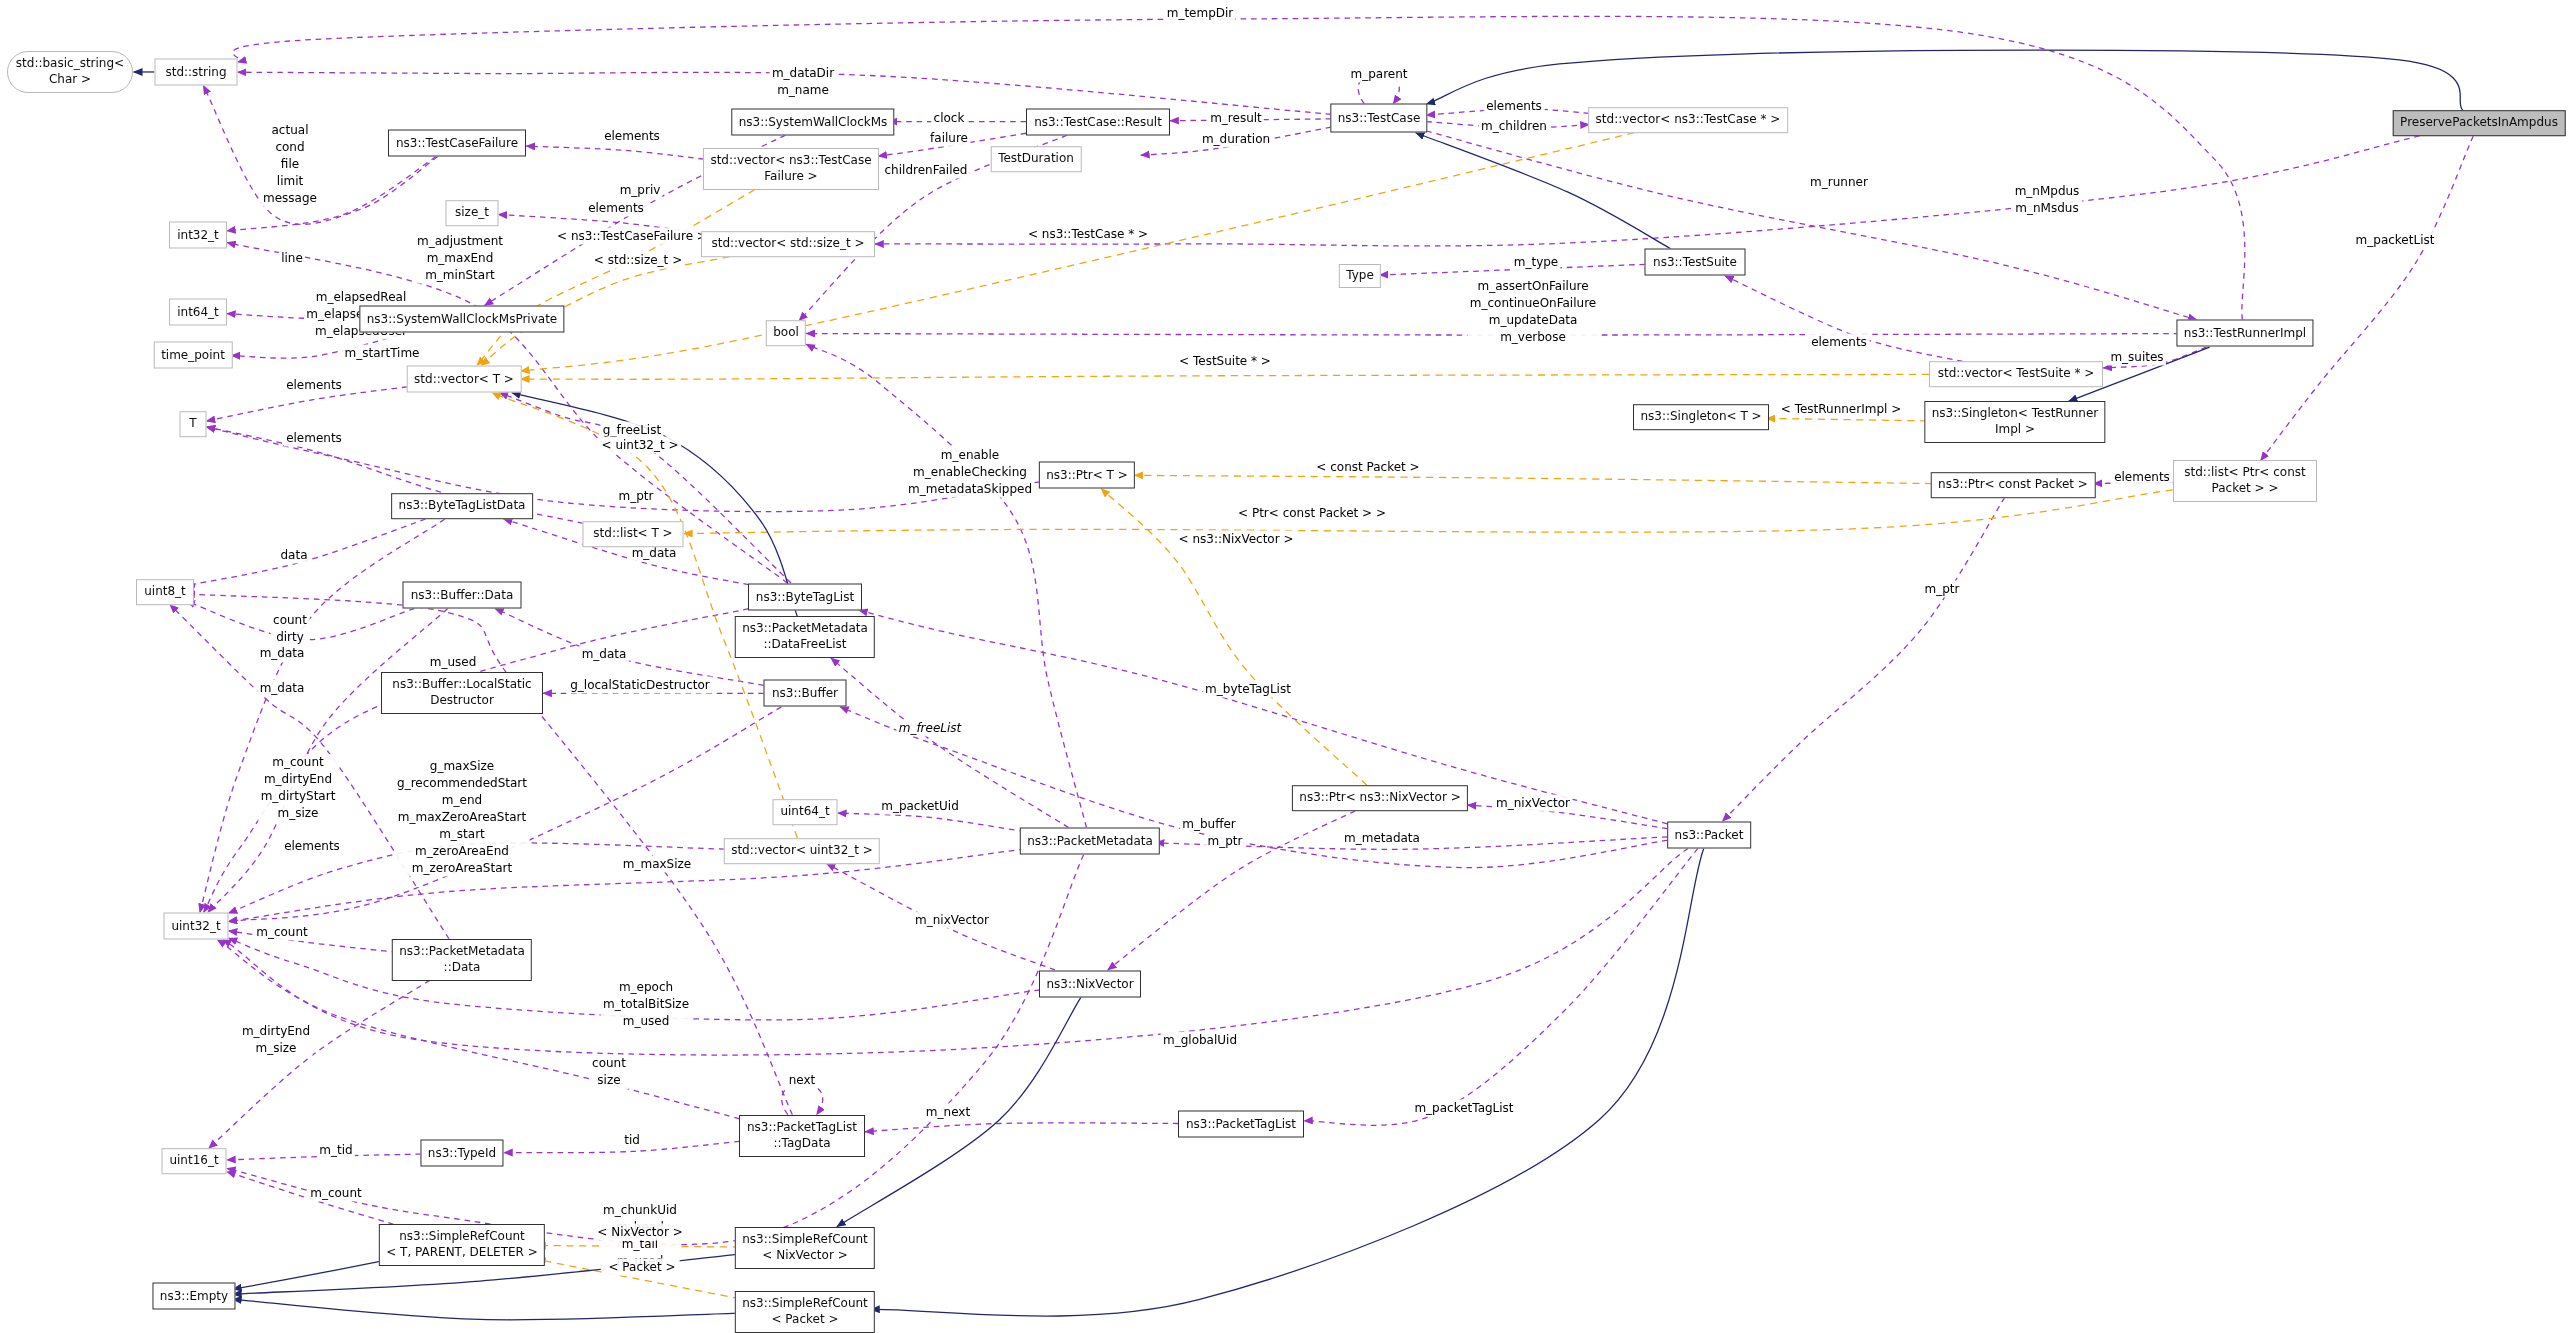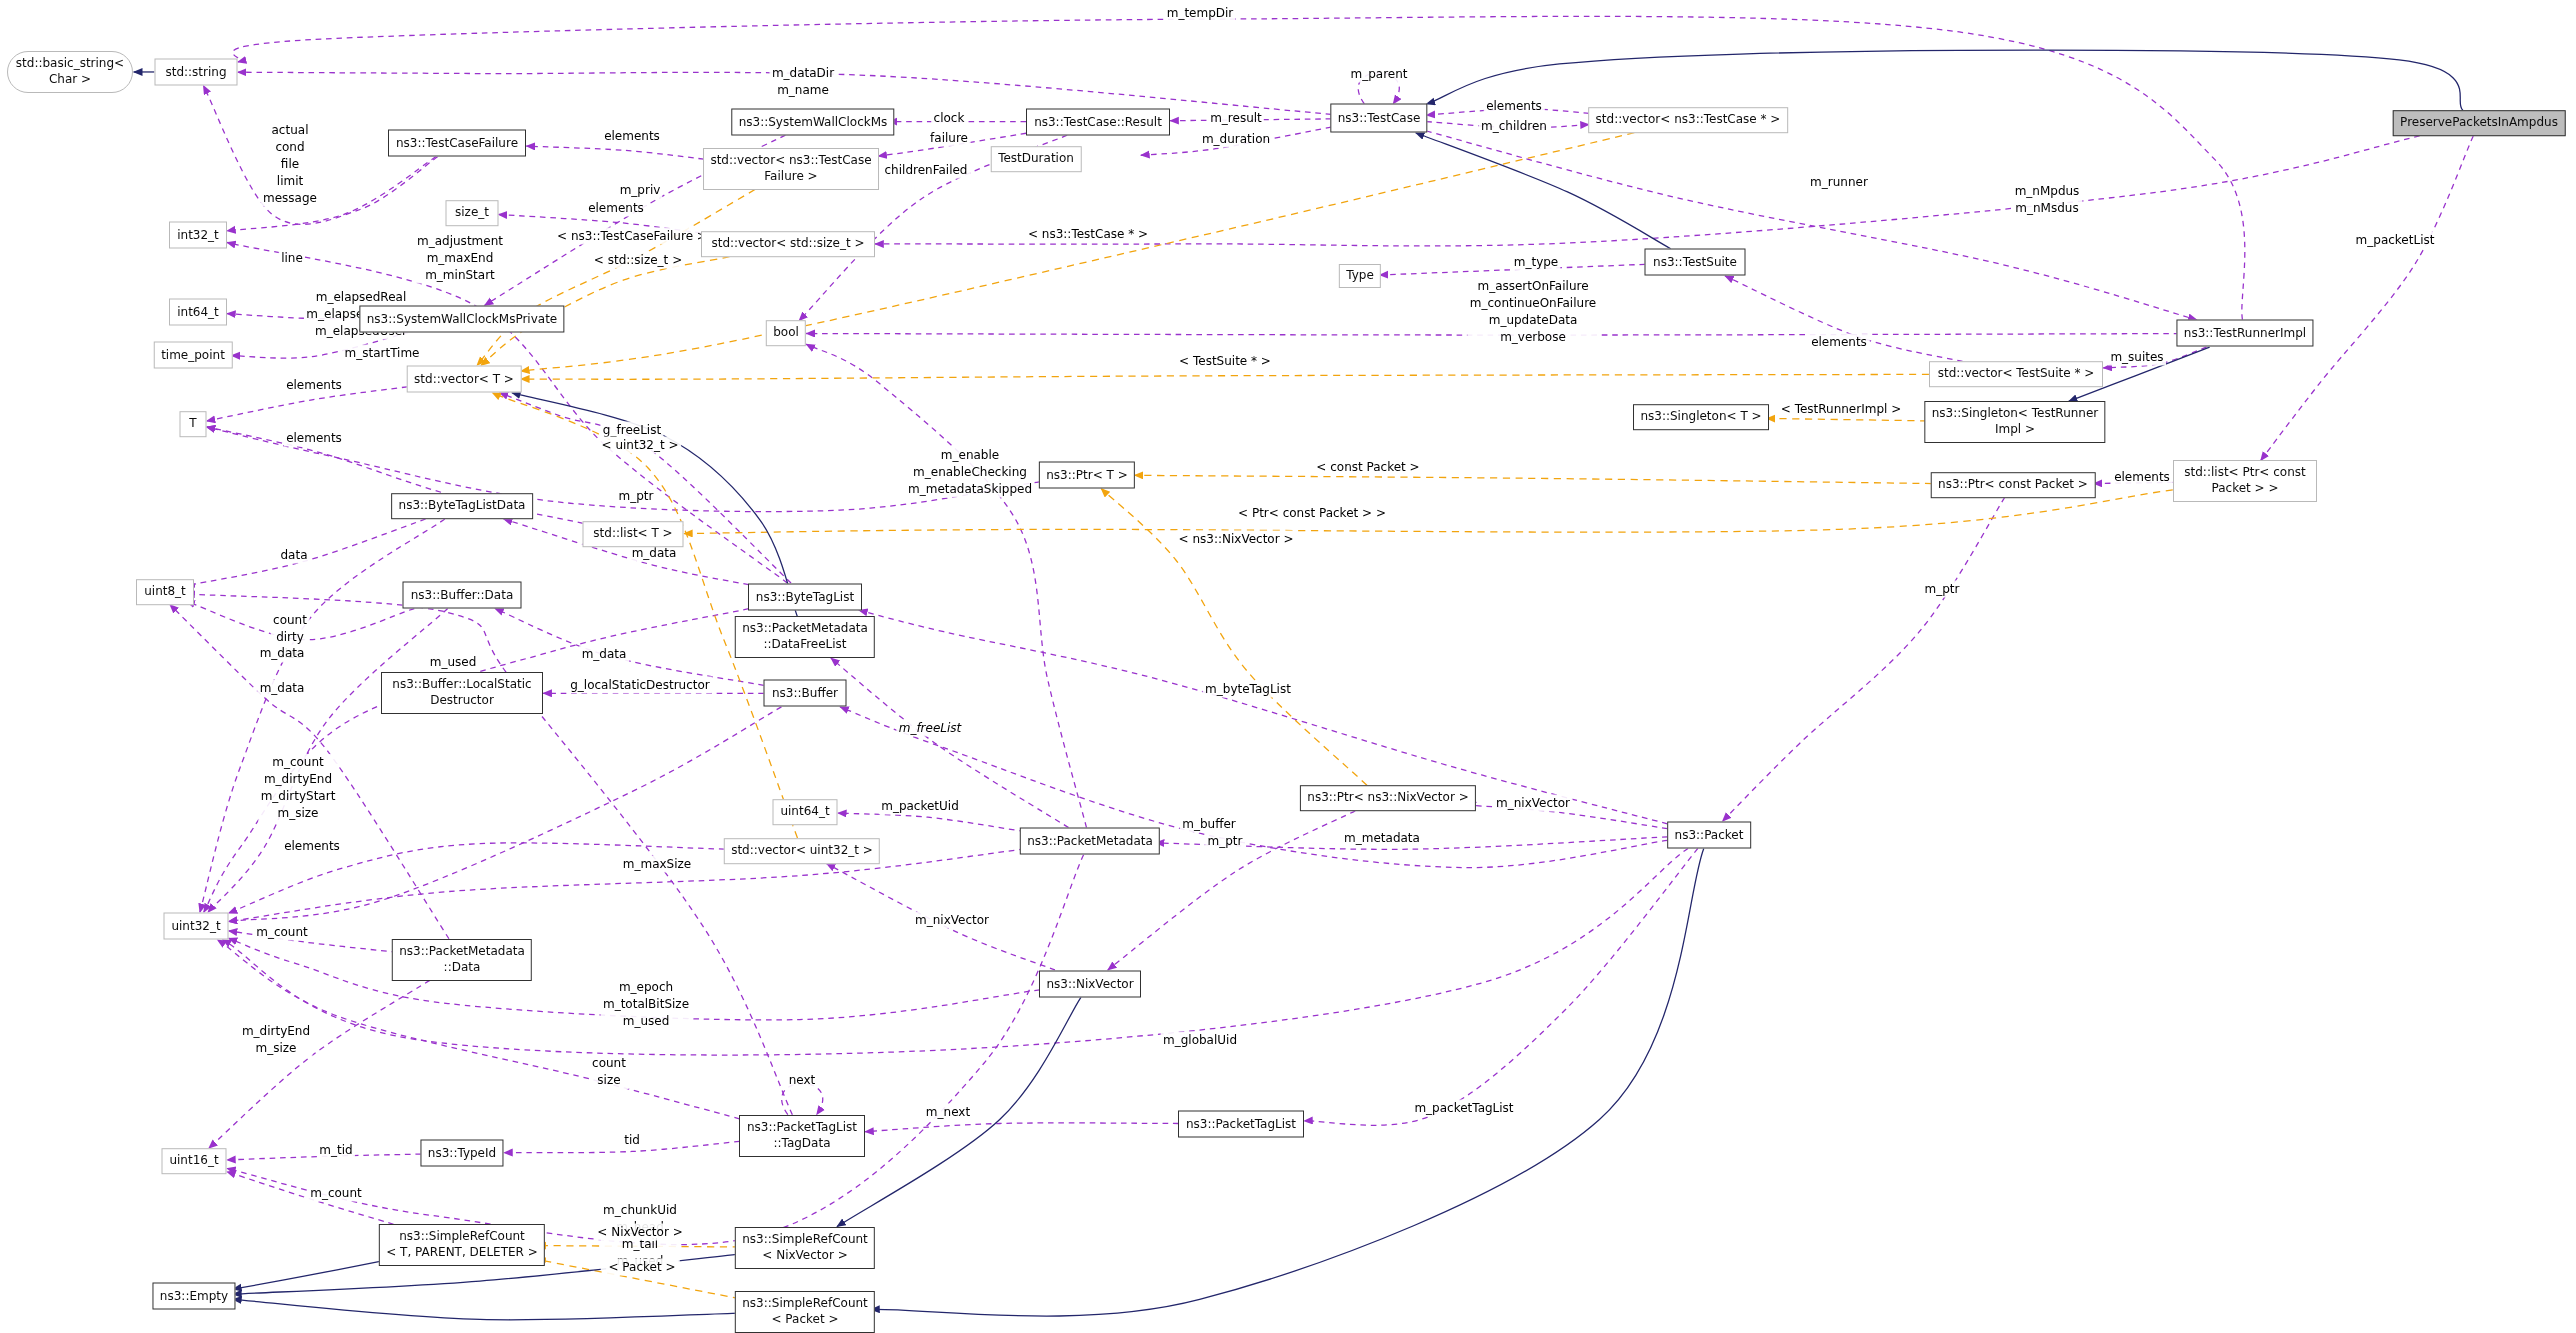--- a/index.html
+++ b/index.html
@@ -174,20 +174,27 @@
 m_head
 m_tail
 m_used</div>
     <div class="edge-label" style="left: 276px; top: 1040px;">m_dirtyEnd
 m_size</div>
     <div class="edge-label" style="left: 282px; top: 932px;">m_count</div>
     <div class="edge-label" style="left: 298px; top: 788px;">m_count
 m_dirtyEnd
 m_dirtyStart
 m_size</div>
+    <div class="edge-label" style="left: 462px; top: 817px;">g_maxSize
+g_recommendedStart
+m_end
+m_maxZeroAreaStart
+m_start
+m_zeroAreaEnd
+m_zeroAreaStart</div>
     <div class="edge-label" style="left: 290px; top: 637px;">count
 dirty
 size</div>
     <div class="edge-label" style="left: 312px; top: 846px;">elements</div>
     <div class="edge-label" style="left: 657px; top: 864px;">m_maxSize</div>
     <div class="edge-label" style="left: 646px; top: 1004px;">m_epoch
 m_totalBitSize
 m_used</div>
     <div class="edge-label" style="left: 609px; top: 1072px;">count
 size</div>
@@ -259,21 +266,21 @@
     <div class="node kind-class" style="left: 462px; top: 595px; min-width: 119px; min-height: 27px;">ns3::Buffer::Data</div>
     <div class="node kind-class" style="left: 805px; top: 597px; min-width: 114px; min-height: 27px;">ns3::ByteTagList</div>
     <div class="node kind-class" style="left: 805px; top: 637px; min-width: 131px; min-height: 42px;">ns3::PacketMetadata
 ::DataFreeList</div>
     <div class="node kind-class" style="left: 462px; top: 693px; min-width: 162px; min-height: 42px;">ns3::Buffer::LocalStatic
 Destructor</div>
     <div class="node kind-class" style="left: 805px; top: 693px; min-width: 83px; min-height: 27px;">ns3::Buffer</div>
     <div class="node kind-ext" style="left: 805px; top: 812px; min-width: 65px; min-height: 25.6px;">uint64_t</div>
     <div class="node kind-ext" style="left: 802px; top: 851px; min-width: 156px; min-height: 25.6px;">std::vector&lt; uint32_t &gt;</div>
     <div class="node kind-class" style="left: 1090px; top: 841px; min-width: 131px; min-height: 27px;">ns3::PacketMetadata</div>
-    <div class="node kind-class" style="left: 1380px; top: 798px; min-width: 174px; min-height: 25.6px; margin-left: 8px;">ns3::Ptr&lt; ns3::NixVector &gt;</div>
+    <div class="node kind-class" style="left: 1380px; top: 798px; min-width: 174px; min-height: 25.6px;">ns3::Ptr&lt; ns3::NixVector &gt;</div>
     <div class="node kind-class" style="left: 1709px; top: 835px; min-width: 83px; min-height: 27px;">ns3::Packet</div>
     <div class="node kind-ext" style="left: 196px; top: 926px; min-width: 65px; min-height: 27px;">uint32_t</div>
     <div class="node kind-class" style="left: 462px; top: 960px; min-width: 131px; min-height: 42px;">ns3::PacketMetadata
 ::Data</div>
     <div class="node kind-class" style="left: 1090px; top: 984px; min-width: 101px; min-height: 27px;">ns3::NixVector</div>
     <div class="node kind-ext" style="left: 194px; top: 1161px; min-width: 65px; min-height: 25.6px;">uint16_t</div>
     <div class="node kind-class" style="left: 462px; top: 1153px; min-width: 83px; min-height: 27px;">ns3::TypeId</div>
     <div class="node kind-class" style="left: 802px; top: 1136px; min-width: 126px; min-height: 42px;">ns3::PacketTagList
 ::TagData</div>
     <div class="node kind-class" style="left: 1241px; top: 1124px; min-width: 126px; min-height: 27px;">ns3::PacketTagList</div>

